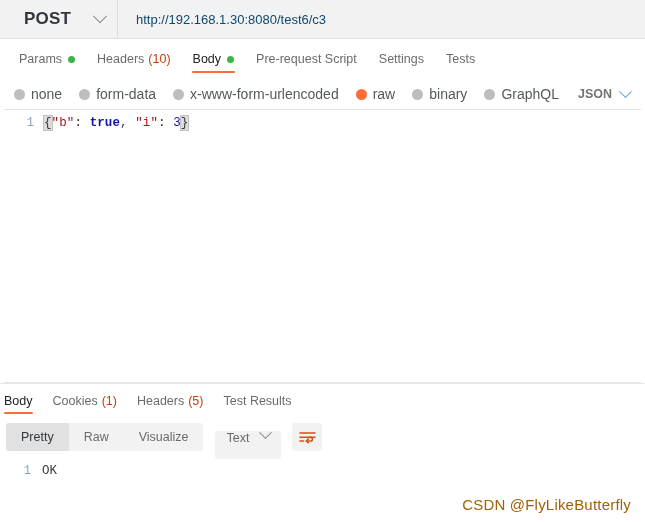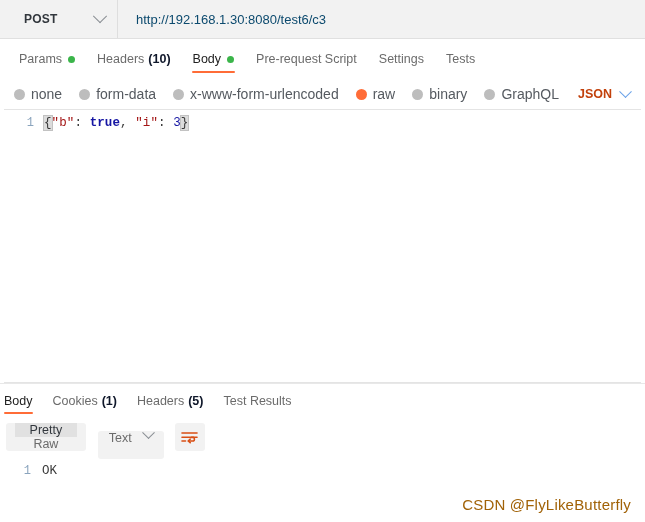--- a/index.html
+++ b/index.html
@@ -28,21 +28,21 @@
     width: 118px;
     display: flex;
     align-items: center;
     justify-content: space-between;
     padding: 0 12px 0 24px;
     box-sizing: border-box;
     border-right: 1px solid #dedede;
     cursor: pointer;
   }
   .method-label {
-    font-size: 12px;
+    font-size: 17px;
     font-weight: bold;
     color: #32373d;
     letter-spacing: .2px;
   }
   .chev {
     display: inline-block;
     width: 9px;
     height: 9px;
     border-right: 1.3px solid #8a8f94;
     border-bottom: 1.3px solid #8a8f94;
@@ -88,21 +88,21 @@
     background: #ff6c37;
     border-radius: 1px;
   }
   .dot-green {
     display: inline-block;
     width: 7px; height: 7px;
     border-radius: 50%;
     background: #3bb54a;
     margin-left: 6px;
   }
-  .count-green { color: #0f172a; font-weight: bold; }
+  .count-green { color: #c2410c; }
 
   
   .body-types {
     display: flex;
     align-items: center;
     height: 30px;
     padding: 0 14px;
     box-sizing: border-box;
   }
   .radio-opt {
@@ -121,21 +121,21 @@
     margin-right: 6px;
     flex: none;
   }
   .radio-opt.selected .radio-mark { background: #ff6c37; }
   .json-select {
     display: flex;
     align-items: center;
     margin-left: 2px;
     font-size: 12.5px;
     font-weight: bold;
-    color: #c2410c;
+    color: #737373;
     cursor: pointer;
   }
   .json-select .chev {
     border-color: #6aa2e8;
     margin-left: 9px;
     width: 8px; height: 8px;
   }
 
   
   .editor-wrap {
@@ -223,21 +223,20 @@
     padding: 0 6px;
     box-sizing: border-box;
   }
   .seg-group {
     display: flex;
     align-items: center;
     background: #f2f2f2;
     border-radius: 3px;
     height: 28px;
     overflow: hidden;
-    flex-direction: column;
   }
   .seg {
     display: flex;
     align-items: center;
     height: 100%;
     padding: 0 15px;
     font-size: 12.5px;
     color: #6b6b6b;
     cursor: pointer;
     white-space: nowrap;

